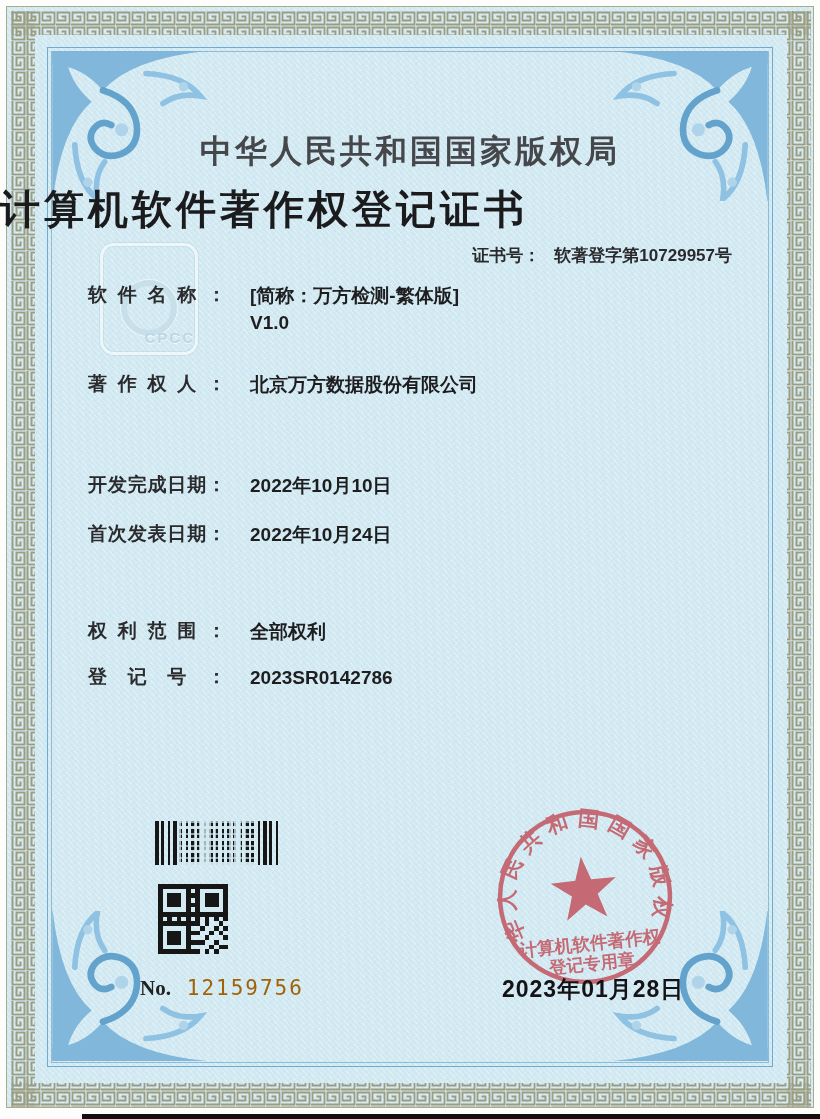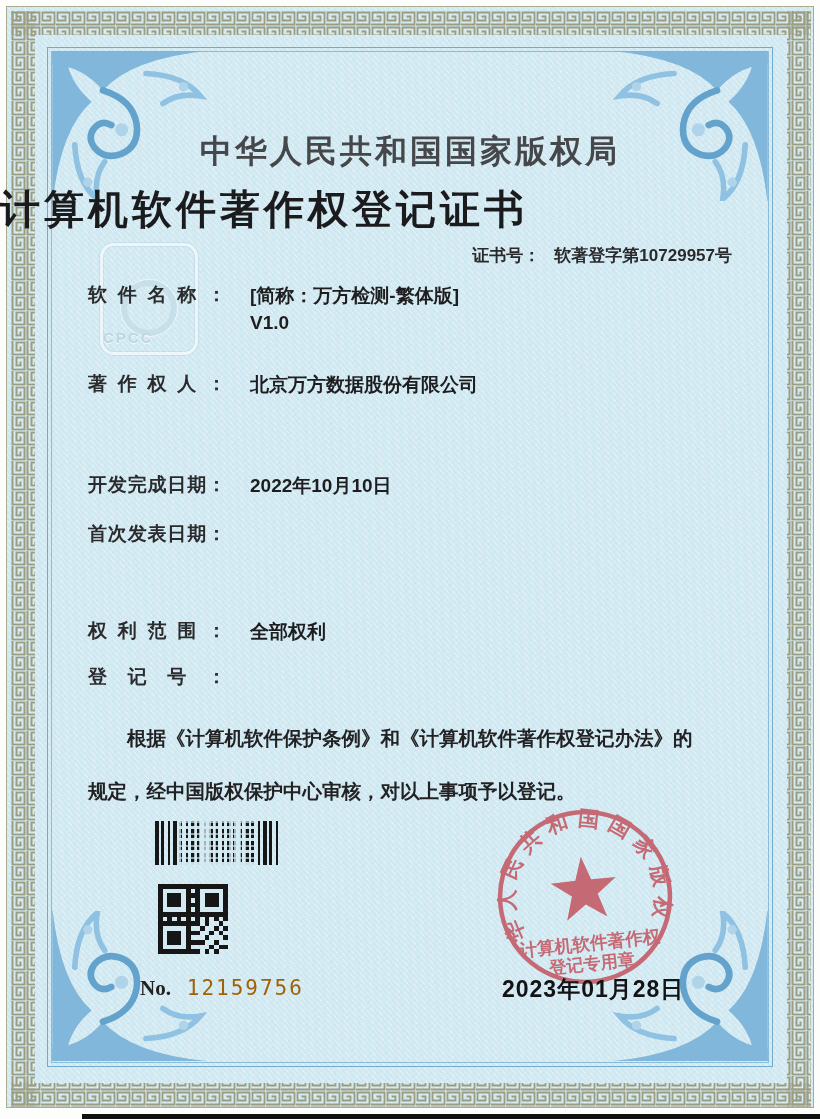--- a/index.html
+++ b/index.html
@@ -22,21 +22,21 @@
   .c-bl{left:44px;bottom:46px;transform:scaleY(-1);}
   .c-br{right:44px;bottom:46px;transform:scale(-1,-1);}
   
   .watermark{position:absolute;left:100px;top:243px;width:92px;height:106px;
         border:3px solid rgba(255,255,255,.85);border-radius:14px;
         box-shadow:0 0 0 1px rgba(150,185,205,.35), inset 0 0 0 1px rgba(150,185,205,.3);
         opacity:.7;}
   .watermark .wm-ring{position:absolute;left:50%;top:34px;transform:translateX(-50%);
         width:44px;height:44px;border:6px solid rgba(190,215,228,.8);border-radius:50%;
         box-shadow:0 0 0 1px rgba(255,255,255,.8);}
-  .watermark .wm-text{position:absolute;left:0;right:0;bottom:6px;text-align:left;
+  .watermark .wm-text{position:absolute;left:0;right:0;bottom:6px;text-align:right;
         font-size:15px;letter-spacing:2px;color:rgba(175,205,220,.95);
         text-shadow:0 1px 0 rgba(255,255,255,.9);font-weight:700;}
   
   .authority{position:absolute;left:0;right:0;top:130px;text-align:center;
         font-family:"Liberation Serif",serif;font-weight:700;font-size:32px;
         letter-spacing:3px;color:#46474b;}
   .title{position:absolute;left:0;right:0;top:182px;text-align:left;
         font-family:"Liberation Serif",serif;font-weight:700;font-size:40px;
         letter-spacing:4px;color:#1b1b1d;}
   .certno{position:absolute;right:88px;top:244px;font-size:17px;font-weight:700;color:#2a2a2c;}
@@ -160,33 +160,31 @@
   <div class="frow" style="top:371px">
     <span class="flabel">著作权人：</span>
     <div class="fval">北京万方数据股份有限公司</div>
   </div>
   <div class="frow" style="top:472px">
     <span class="flabel">开发完成日期：</span>
     <div class="fval">2022年10月10日</div>
   </div>
   <div class="frow" style="top:521px">
     <span class="flabel">首次发表日期：</span>
+    <div class="fval">2022年10月24日</div>
   </div>
   <div class="frow" style="top:618px">
     <span class="flabel">权利范围：</span>
     <div class="fval">全部权利</div>
   </div>
   <div class="frow" style="top:664px">
     <span class="flabel">登记号：</span>
-  </div>
-
-  <div class="statement">
-    <div class="ln1">根据《计算机软件保护条例》和《计算机软件著作权登记办法》的</div>
-    <div class="ln2">规定，经中国版权保护中心审核，对以上事项予以登记。</div>
-  </div>
+    <div class="fval">2023SR0142786</div>
+  </div>
+
 
   <div class="barcode">
     <div class="matrix"></div>
   </div>
 
   <svg class="qrcode" viewBox="0 0 75 75" shape-rendering="crispEdges">
     <g fill="#161616">
       <rect x="0" y="0" width="35" height="35"></rect>
         <rect x="5" y="5" width="25" height="25" fill="#d3eaf2"></rect>
         <rect x="10" y="10" width="15" height="15"></rect>

